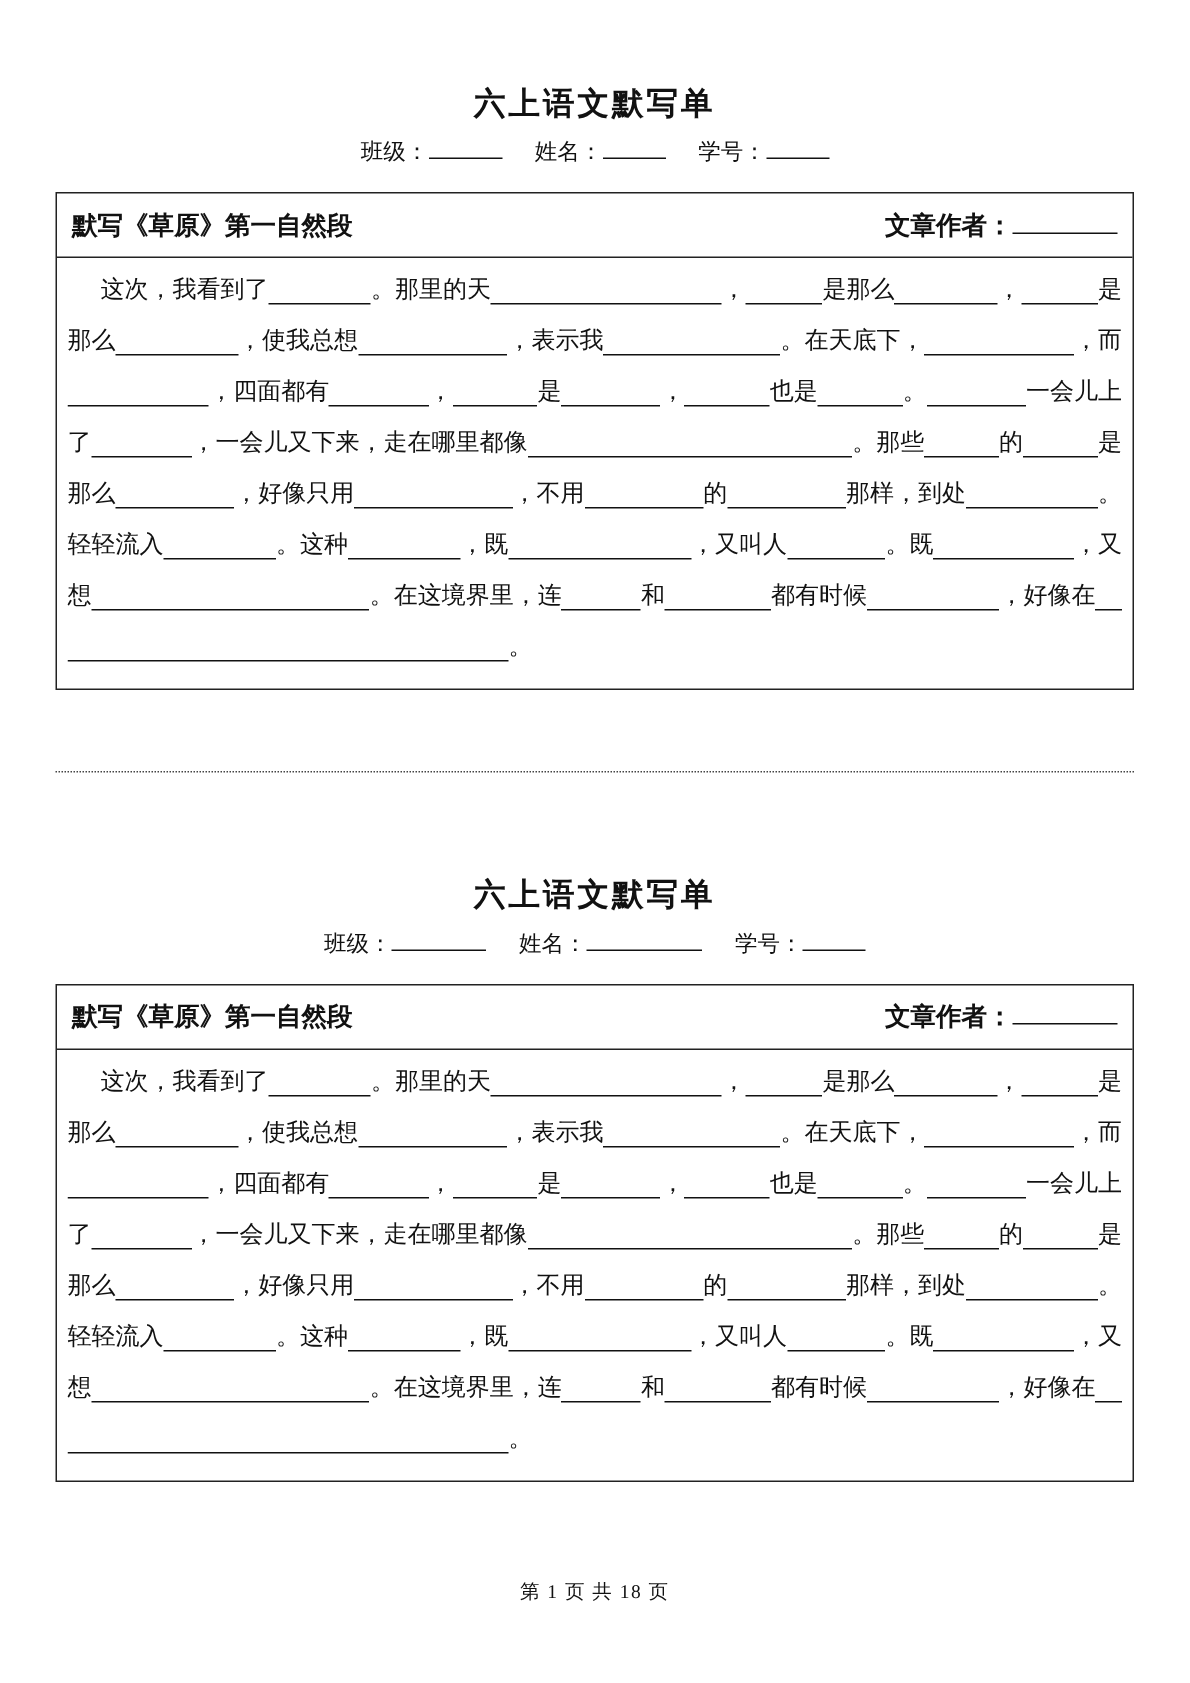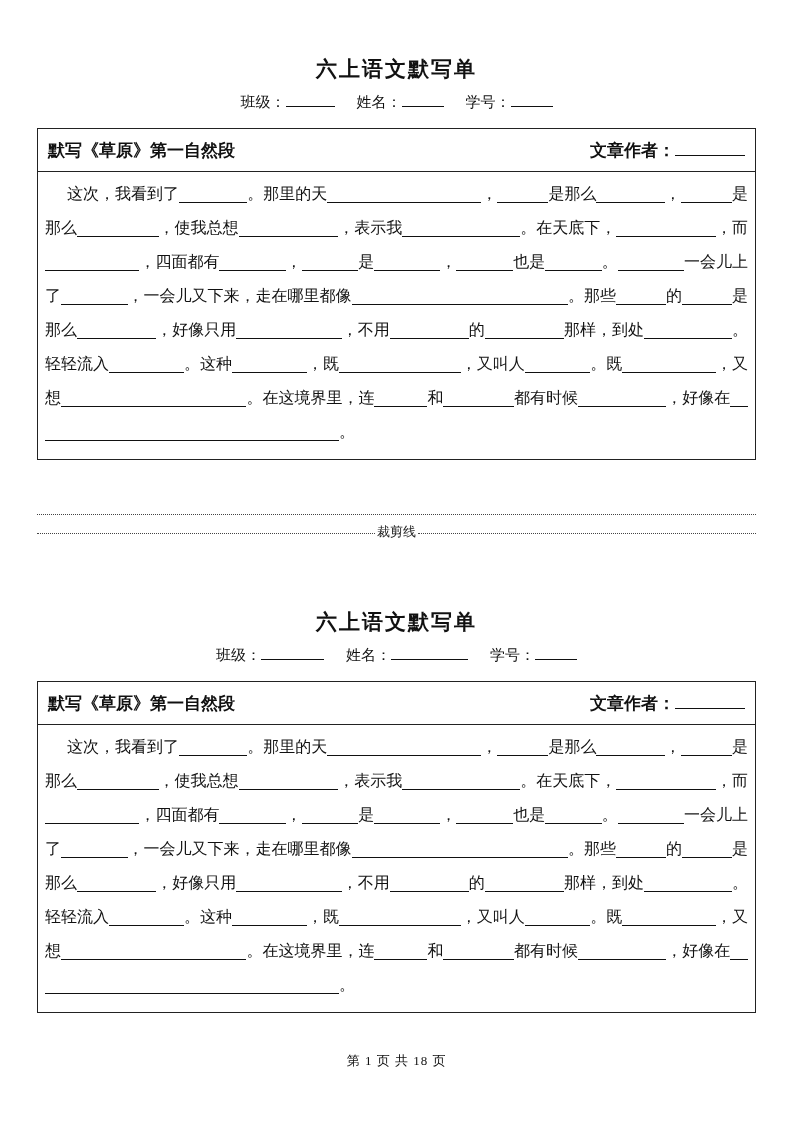--- a/index.html
+++ b/index.html
@@ -224,25 +224,20 @@
           <div class="line no-justify">
             <span class="blank" style="--w: 42;"></span>
             <span class="seg">。</span>
           </div>
         </div>
     </div>
   </div>
 
   <div class="cut-area">
     <div class="cut-dash"></div>
-    <div class="cut-row">
-      <span class="cut-dash"></span>
-      <span class="cut-label">裁剪线</span>
-      <span class="cut-dash"></span>
-    </div>
   </div>
 
   <div class="section section-2">
     <div class="doc-title">六上语文默写单</div>
     <div class="info-line"><span class="field"><span>班级：</span><span class="blank inline" style="--w: 9;"></span></span><span class="field"><span>姓名：</span><span class="blank inline" style="--w: 11;"></span></span><span class="field"><span>学号：</span><span class="blank inline" style="--w: 6;"></span></span></div>
     <div class="dict-box">
       <div class="box-header">
         <span>默写《草原》第一自然段</span>
         <span><span class="field"><span>文章作者：</span><span class="blank inline" style="--w: 10;"></span></span></span>
       </div>

